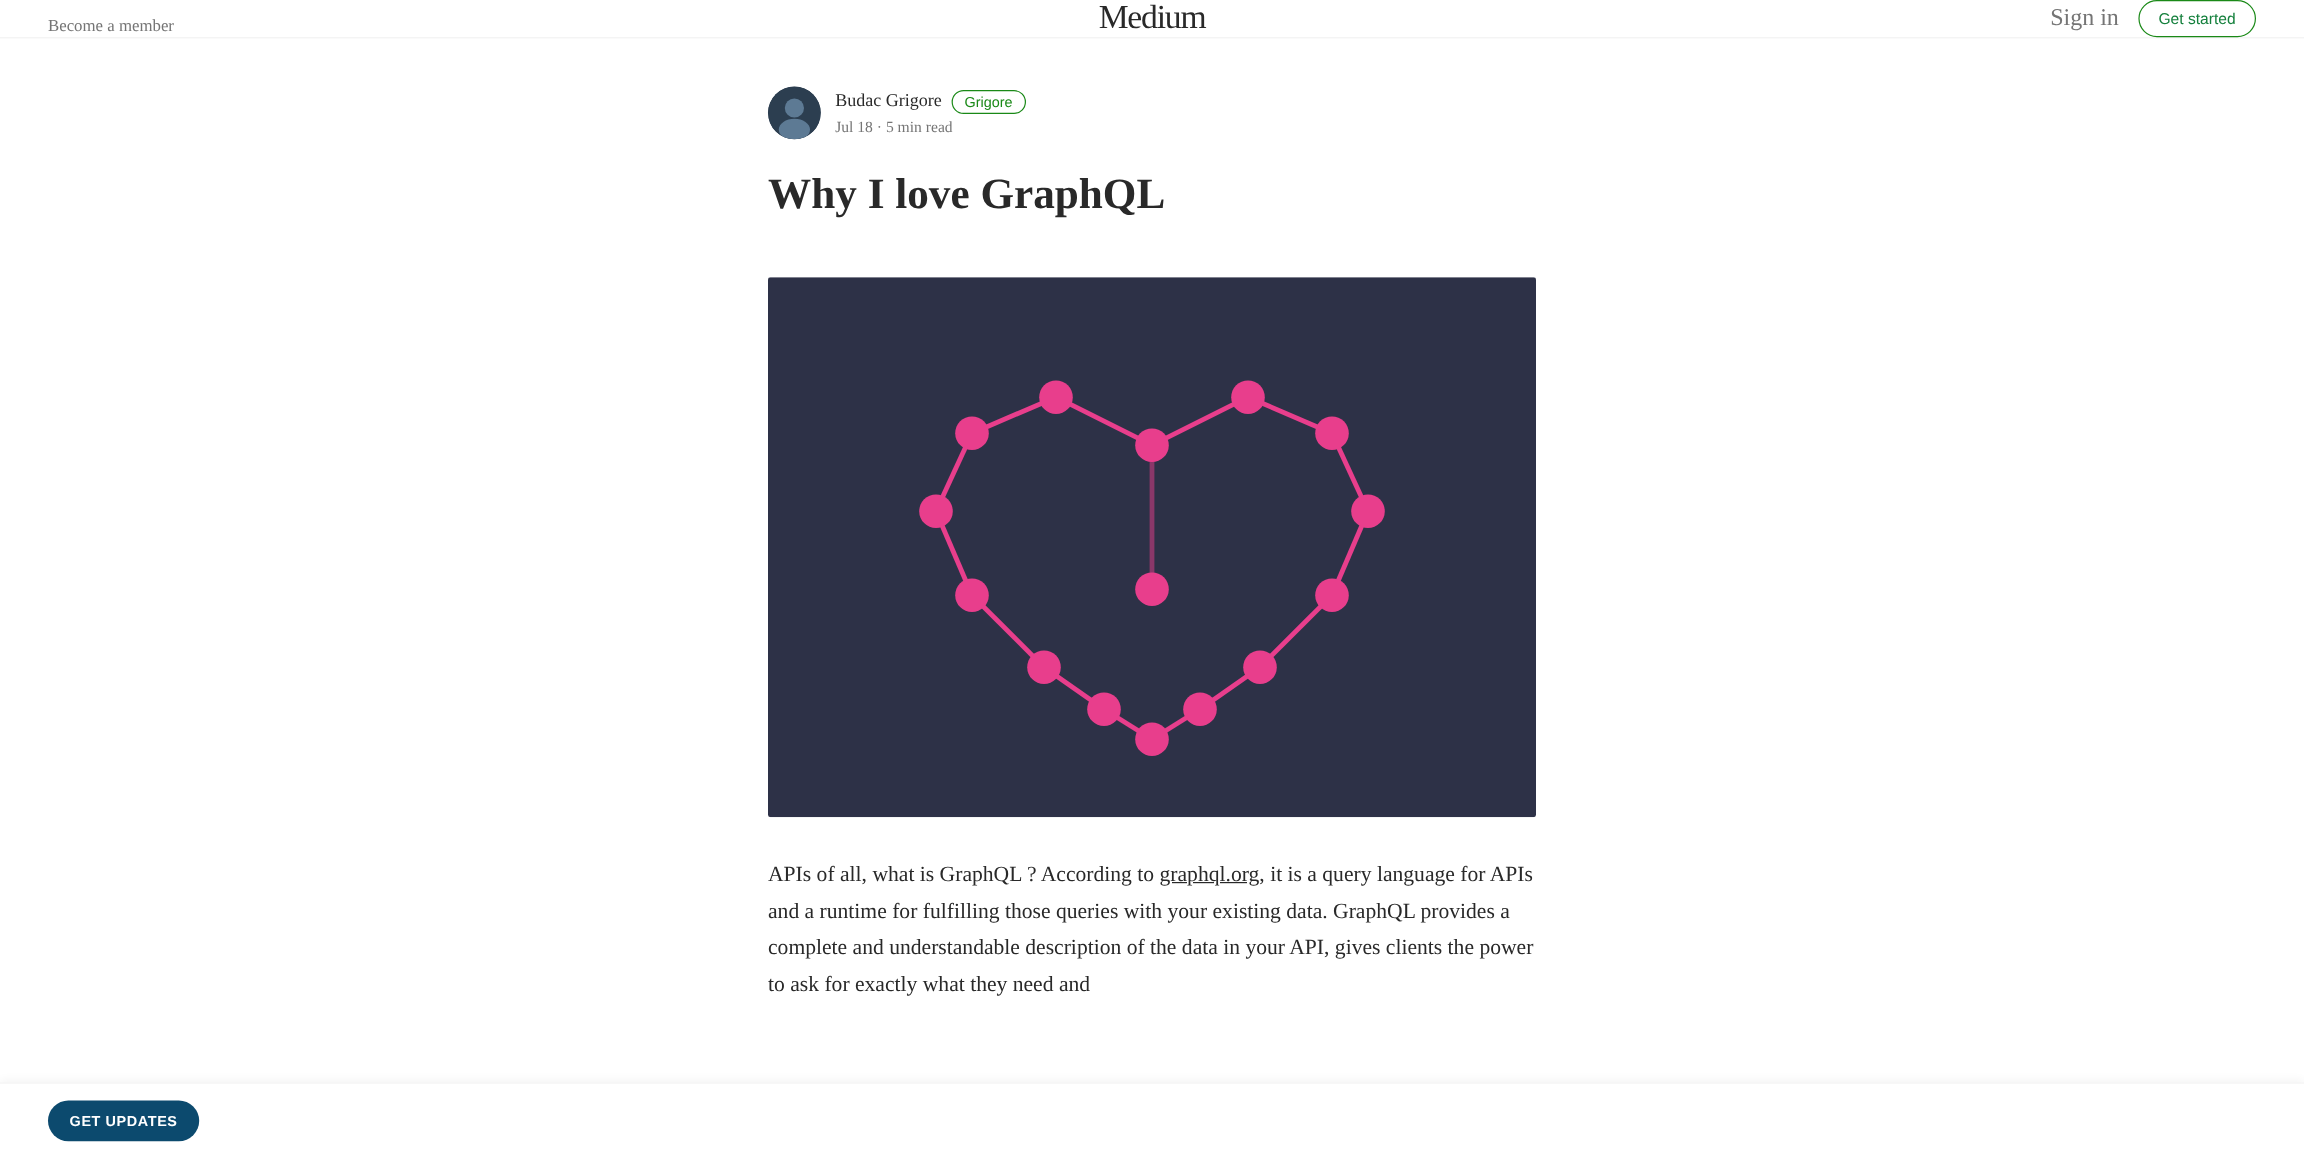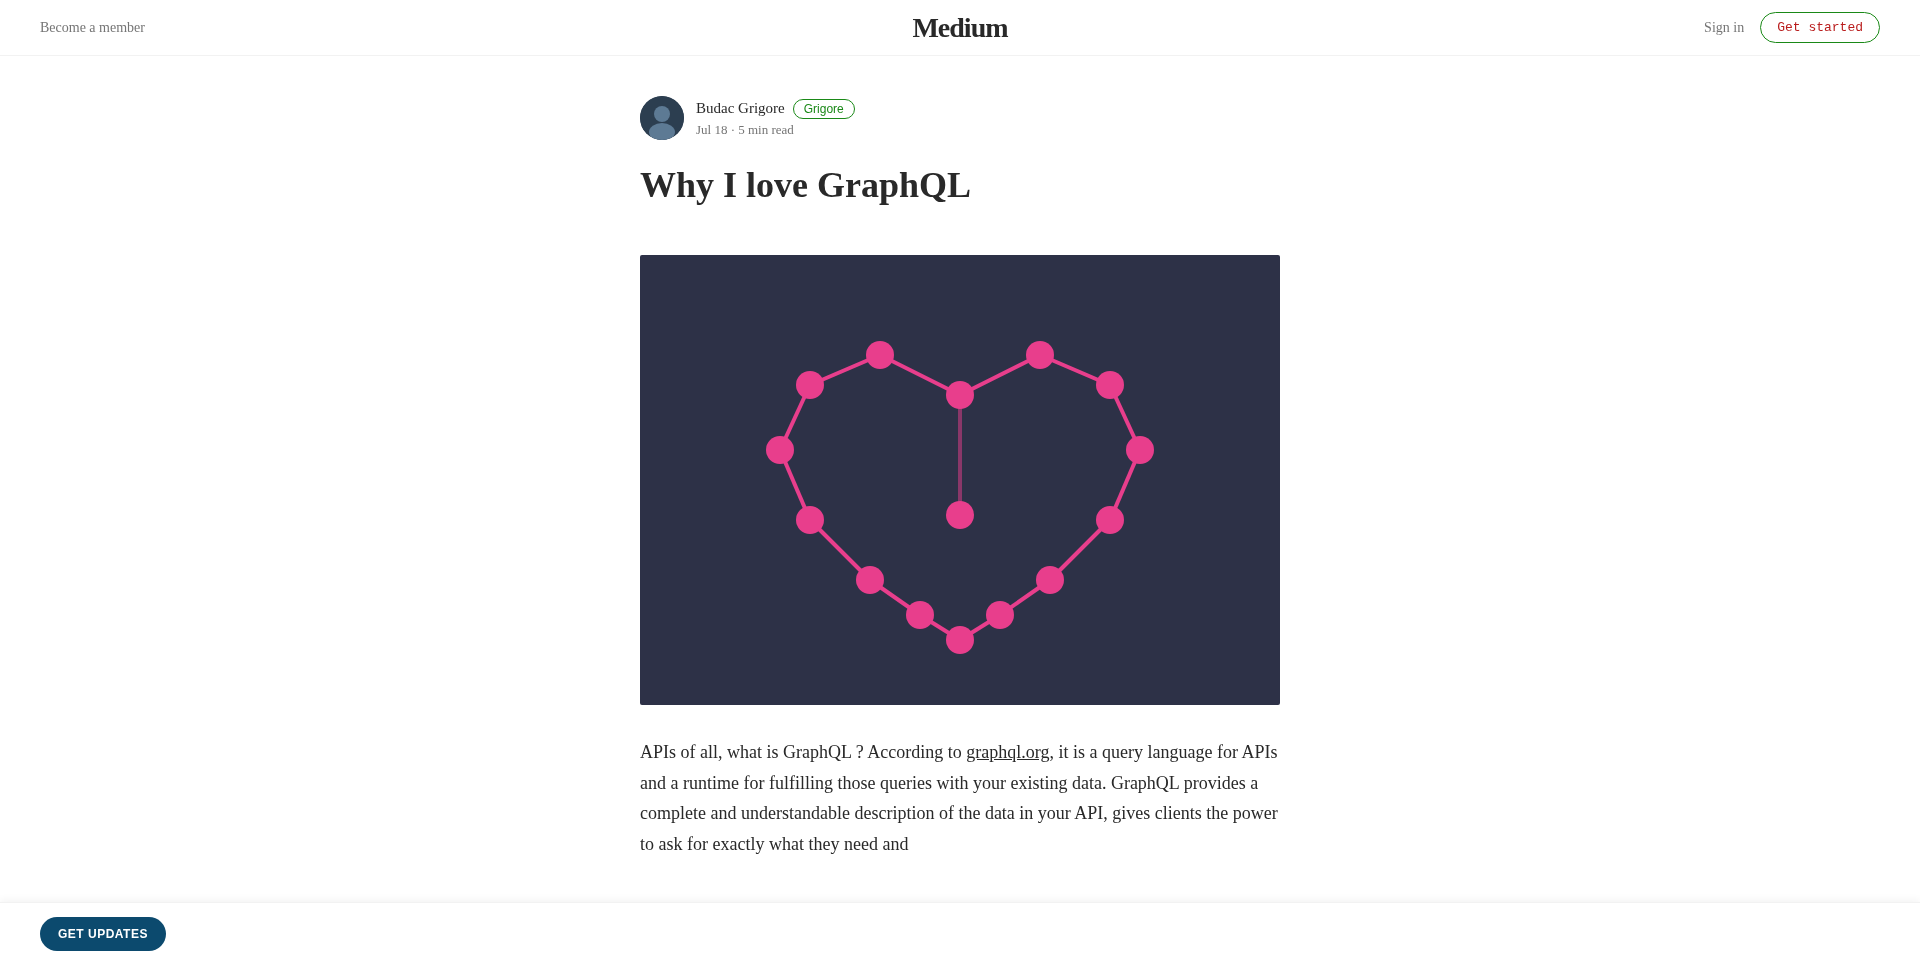--- a/index.html
+++ b/index.html
@@ -12,23 +12,23 @@
       font-family: -apple-system, BlinkMacSystemFont, 'Segoe UI', Georgia, serif;
       background: #fff;
       color: #292929;
       min-height: 965px;
       position: relative;
     }
 
     
     .header {
       display: flex;
-      align-items: center;
+      align-items: flex-end;
       justify-content: space-between;
-      padding: 12px 40px;
+      padding: 0 40px;
       border-bottom: 1px solid #f2f2f2;
       position: relative;
     }
 
     .header-left {
       flex: 1;
       display: flex;
       align-items: center;
     }
 
@@ -50,42 +50,41 @@
     .become-member-link {
       font-size: 14px;
       color: #757575;
       text-decoration: none;
       cursor: pointer;
     }
 
     .medium-logo {
       font-family: Georgia, serif;
       font-size: 28px;
-      font-weight: 700;
+      font-weight: 400;
       color: #292929;
       letter-spacing: -1px;
     }
 
     .sign-in-link {
-      font-size: 14px;
+      font-size: 20px;
       color: #757575;
       text-decoration: none;
       cursor: pointer;
     }
 
     .get-started-btn {
       font-size: 13px;
-      color: #b91c1c;
+      color: #15803d;
       border: 1px solid #1a8917;
       border-radius: 20px;
       padding: 7px 16px;
       background: transparent;
       cursor: pointer;
       white-space: nowrap;
-      font-family: Liberation Mono, monospace;
     }
 
     
     .main-content {
       max-width: 680px;
       margin: 0 auto;
       padding: 40px 20px 80px;
     }
 
     

